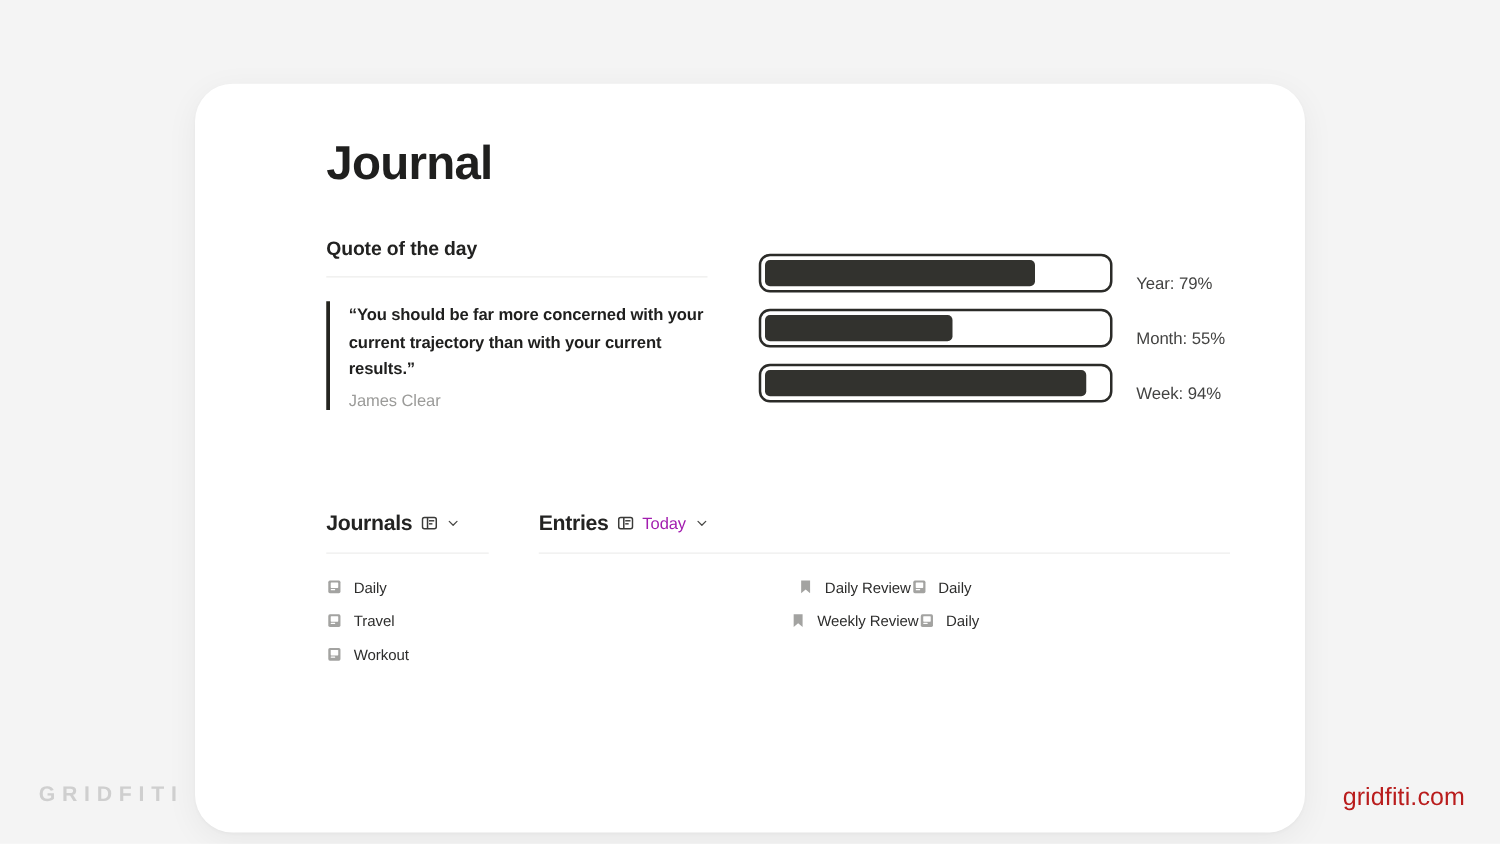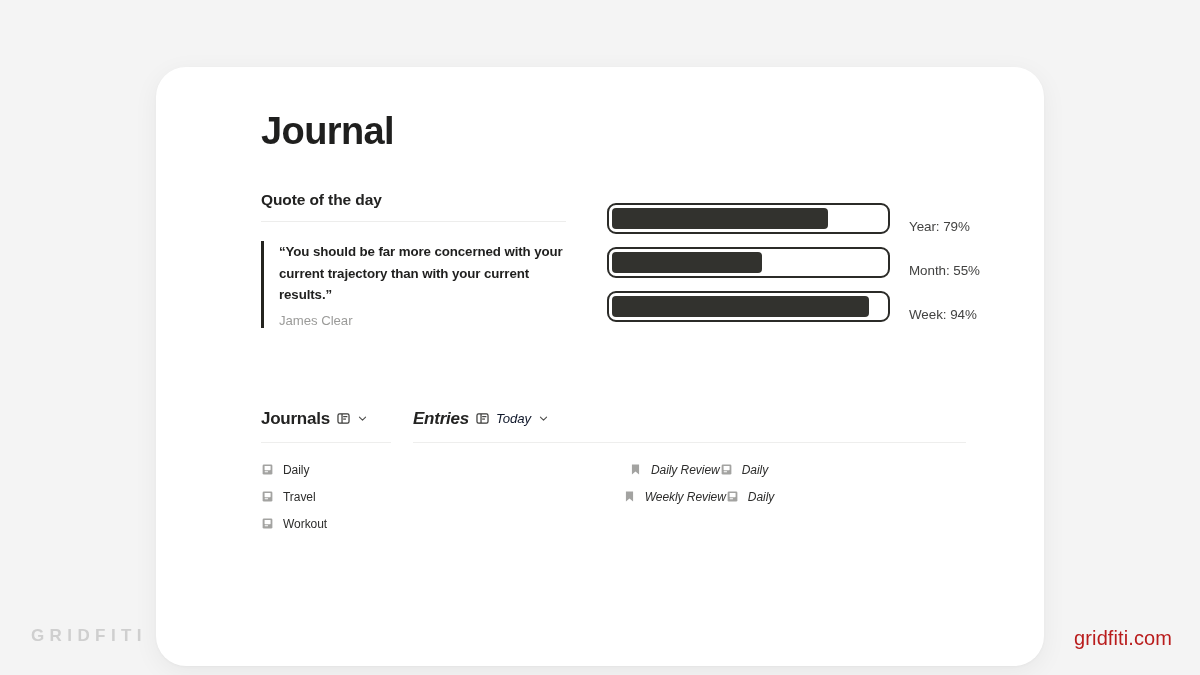--- a/index.html
+++ b/index.html
@@ -119,39 +119,39 @@
     letter-spacing: -0.05px;
   }
 
   
   .lower {
     display: flex;
     margin-top: 79px;
   }
 
   .db-journals { width: 130px; flex: none; }
-  .db-entries  { margin-left: 22px; flex: 1; font-style: italic; }
+  .db-entries  { margin-left: 40px; flex: 1; }
 
   .db-header {
     display: flex;
     align-items: center;
     gap: 7px;
     height: 24px;
   }
 
   .db-title {
     font-size: 17px;
     font-weight: 700;
     color: #232322;
     letter-spacing: -0.25px;
   }
 
   .db-view-name {
     font-size: 13.2px;
-    color: #0f172a;
+    color: #a21caf;
     letter-spacing: -0.05px;
   }
 
   .db-rule {
     height: 1px;
     background: #eeeeed;
     margin-top: 11px;
   }
 
   .journals-rule { width: 130px; }

